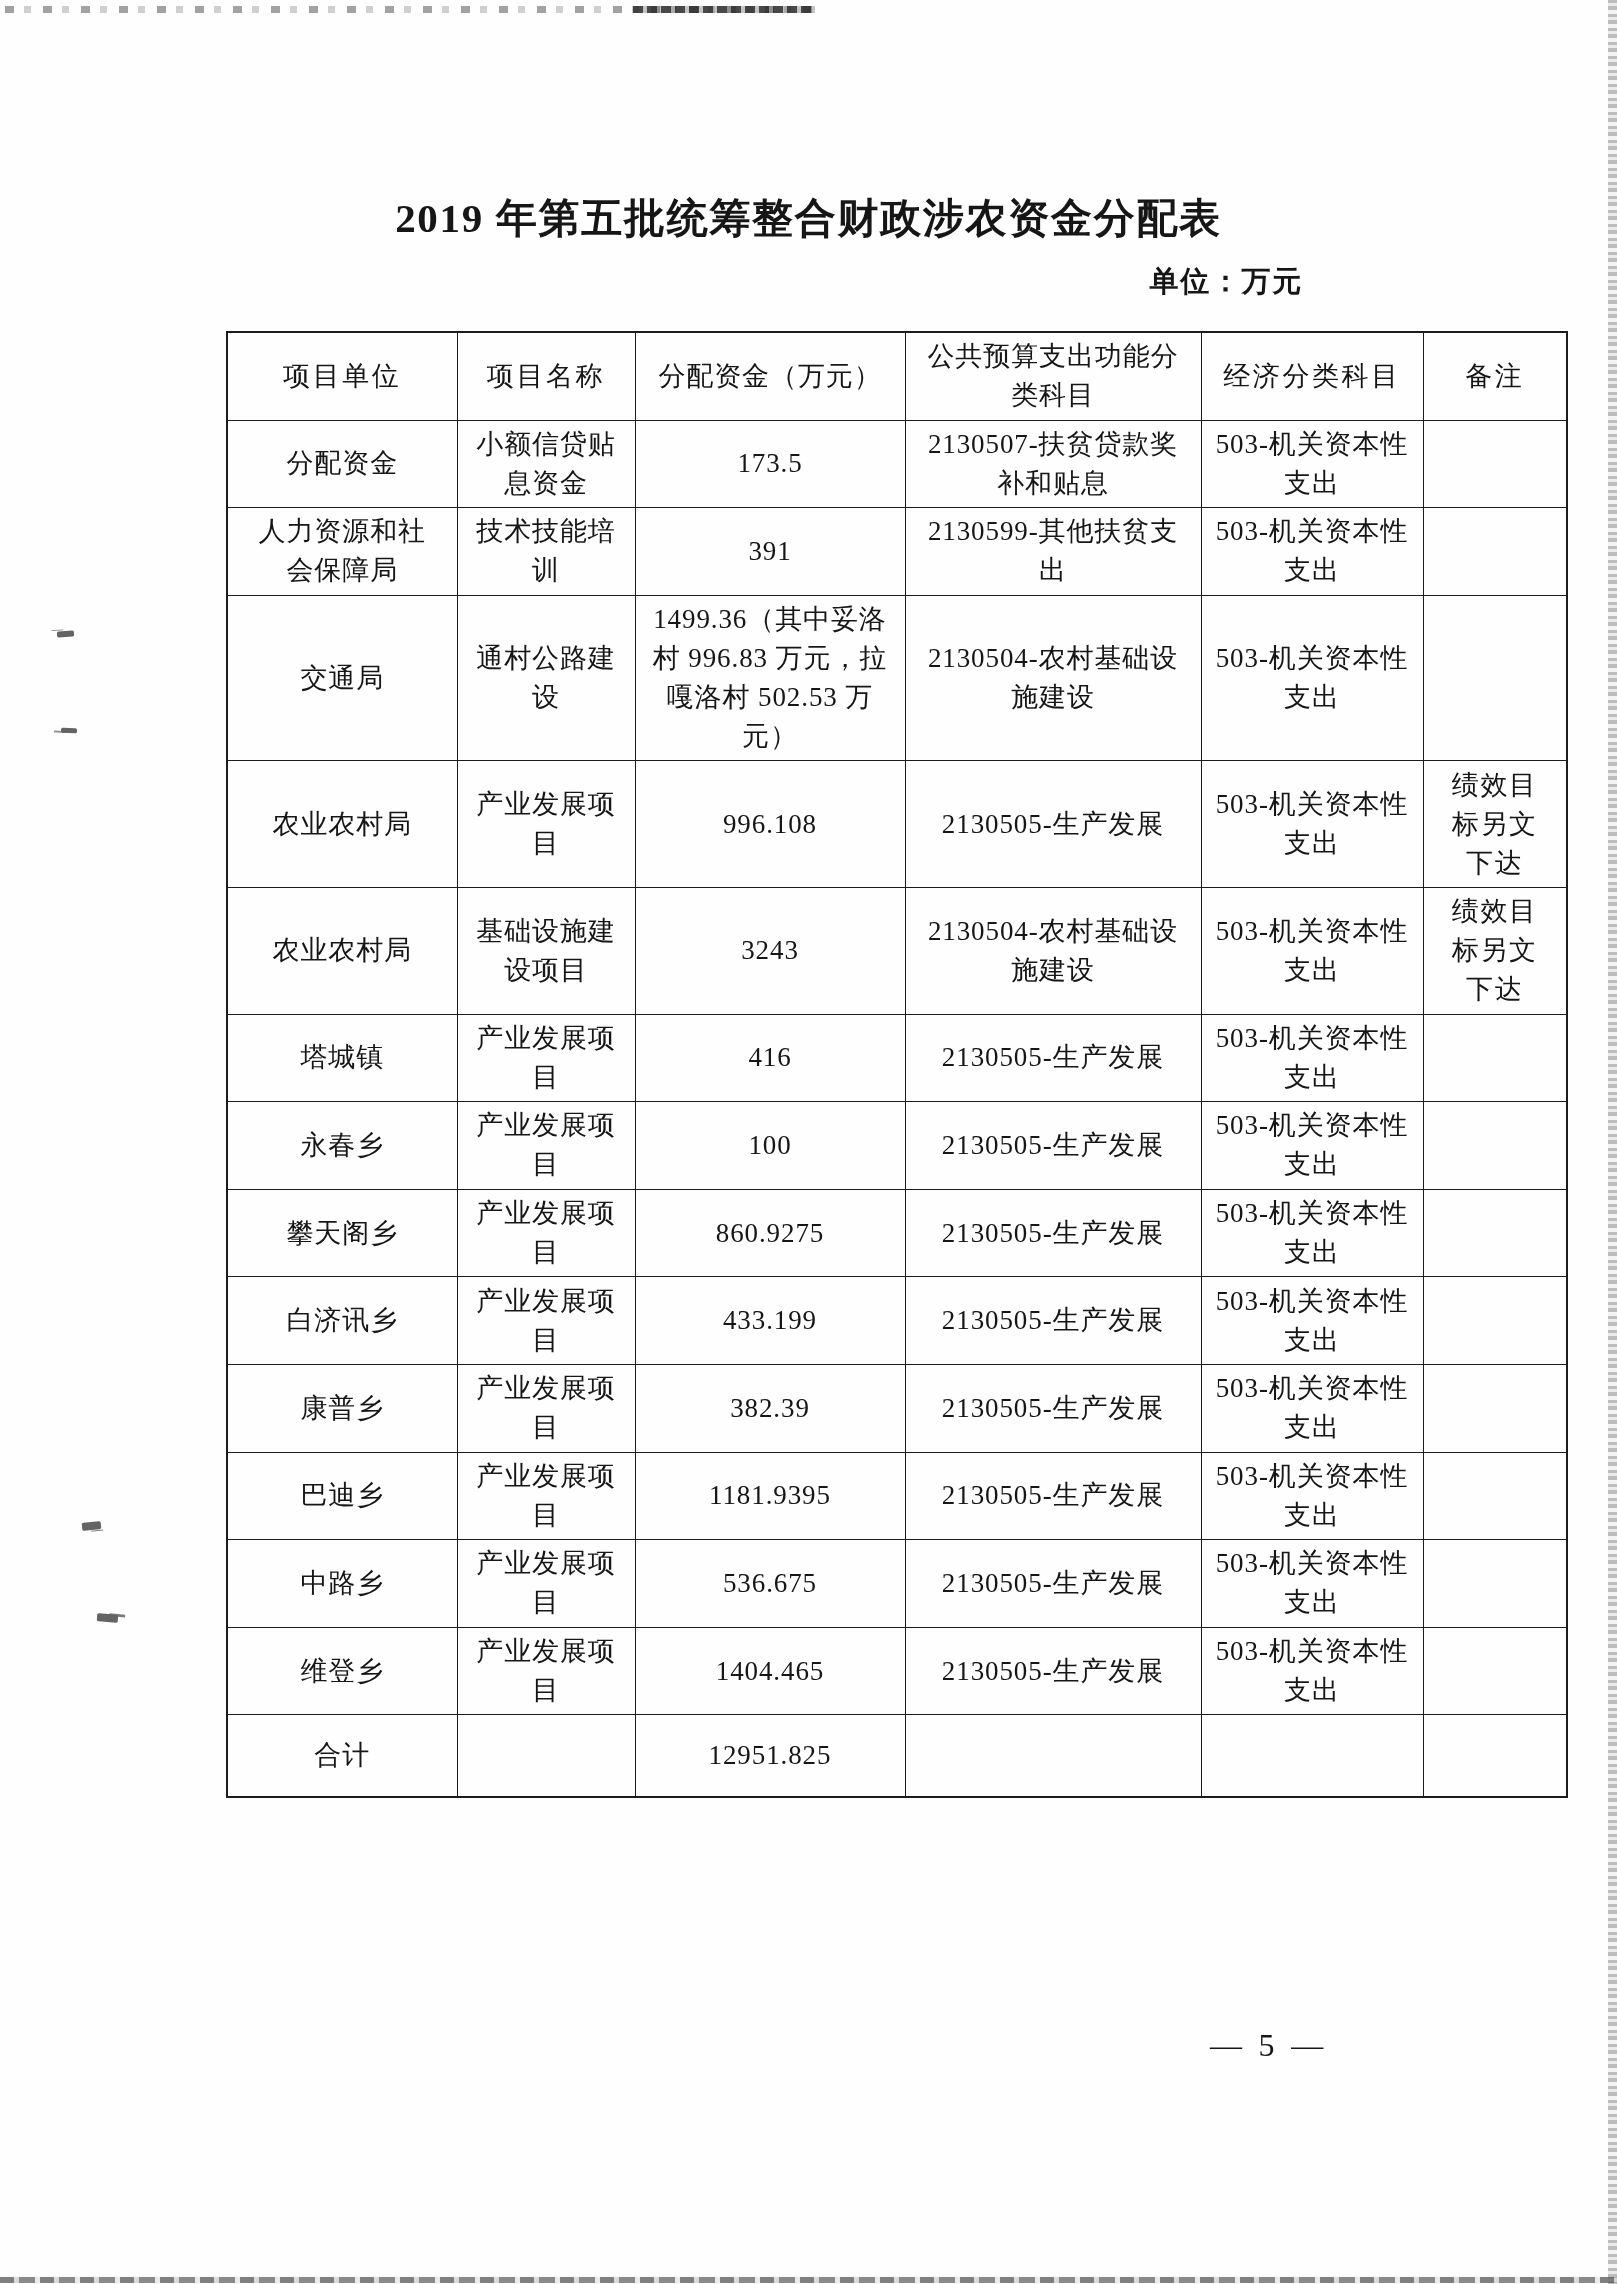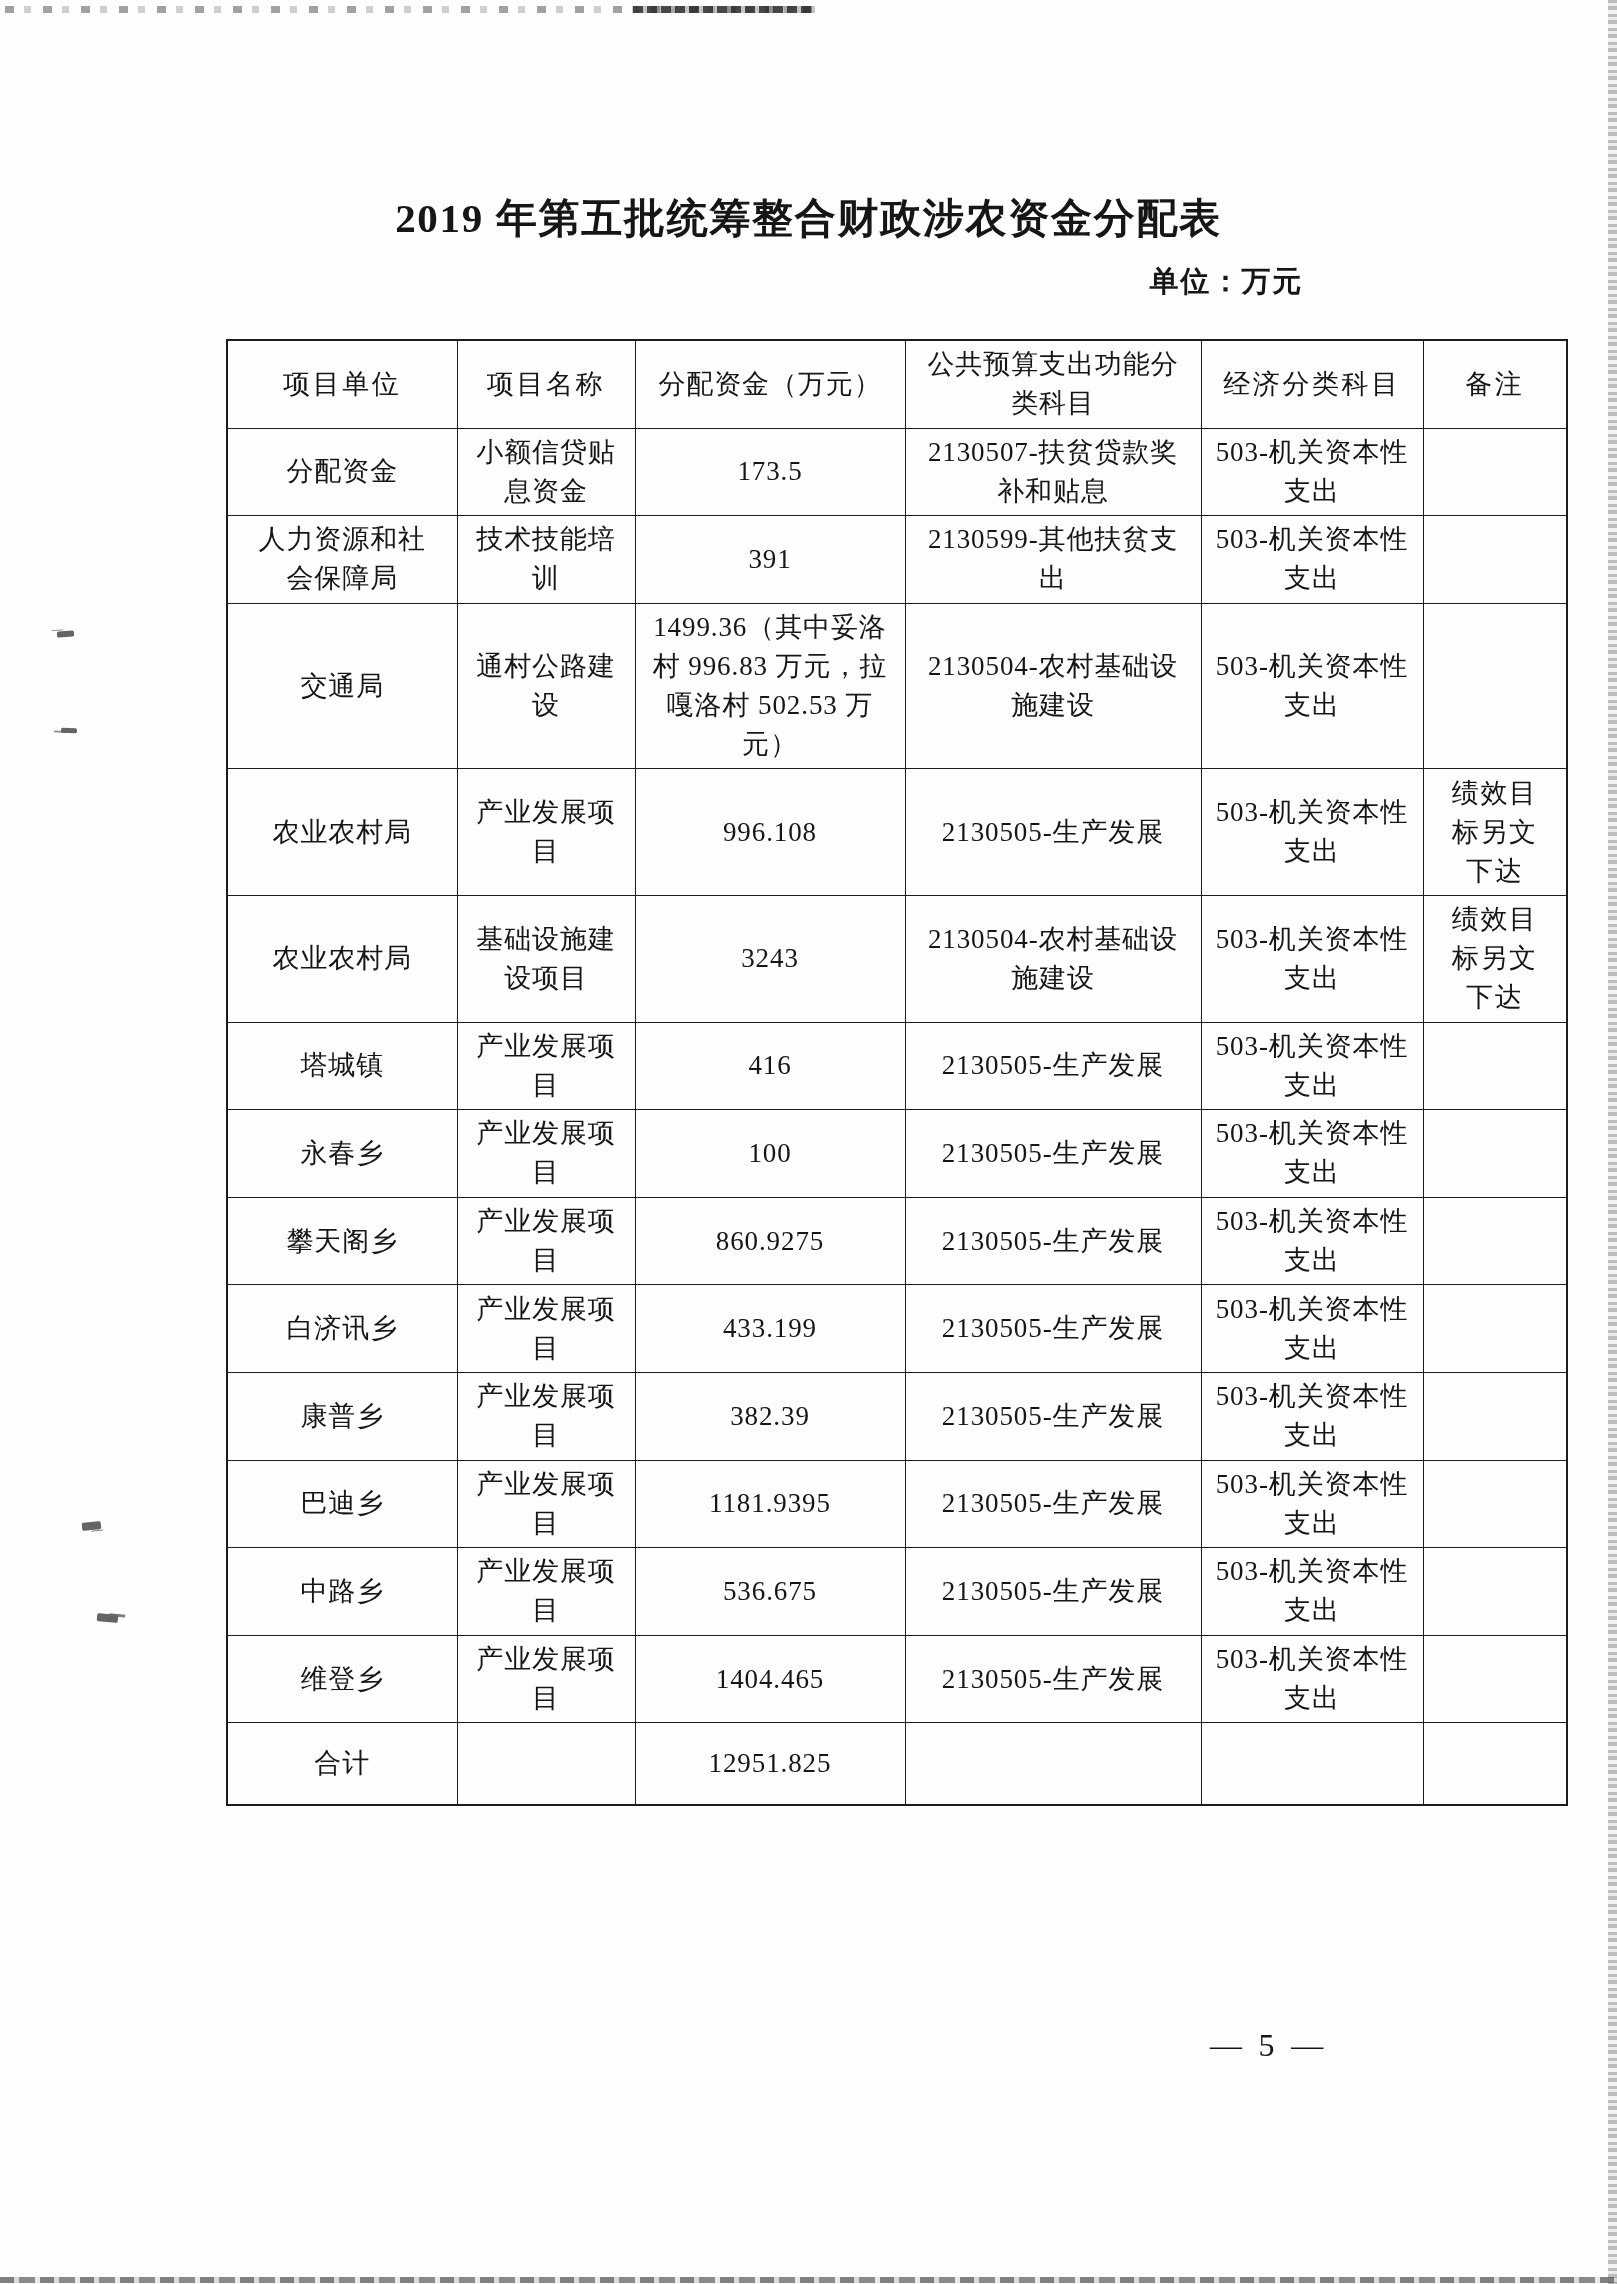--- a/index.html
+++ b/index.html
@@ -47,21 +47,21 @@
   .unit {
     position:absolute; top:262px; left:228px; width:1075px;
     text-align:right; font-size:29px; font-weight:bold; letter-spacing:1.7px;font-family:Liberation Mono, monospace;
   }
   .pagenum {
     position:absolute; top:2027px; left:1210px;
     font-size:32px; letter-spacing:4.3px;
   }
 
   
-  .table-wrap { position:absolute; left:226px; top:339px; width:1339px; }
+  .table-wrap { position:absolute; left:226px; top:331px; width:1339px; }
   table { width:100%; border-collapse:collapse; table-layout:fixed; border:2.6px solid #1c1c1c; }
   th, td {
     border:1.7px solid #1c1c1c;
     text-align:center; vertical-align:middle;
     font-size:27px; line-height:39px; font-weight:normal;
     letter-spacing:0.9px; word-break:break-all;
     padding:4.3px 12px;
   }
   th { letter-spacing:2.6px; }
   th.col2, th.col3 { letter-spacing:0.9px; }

